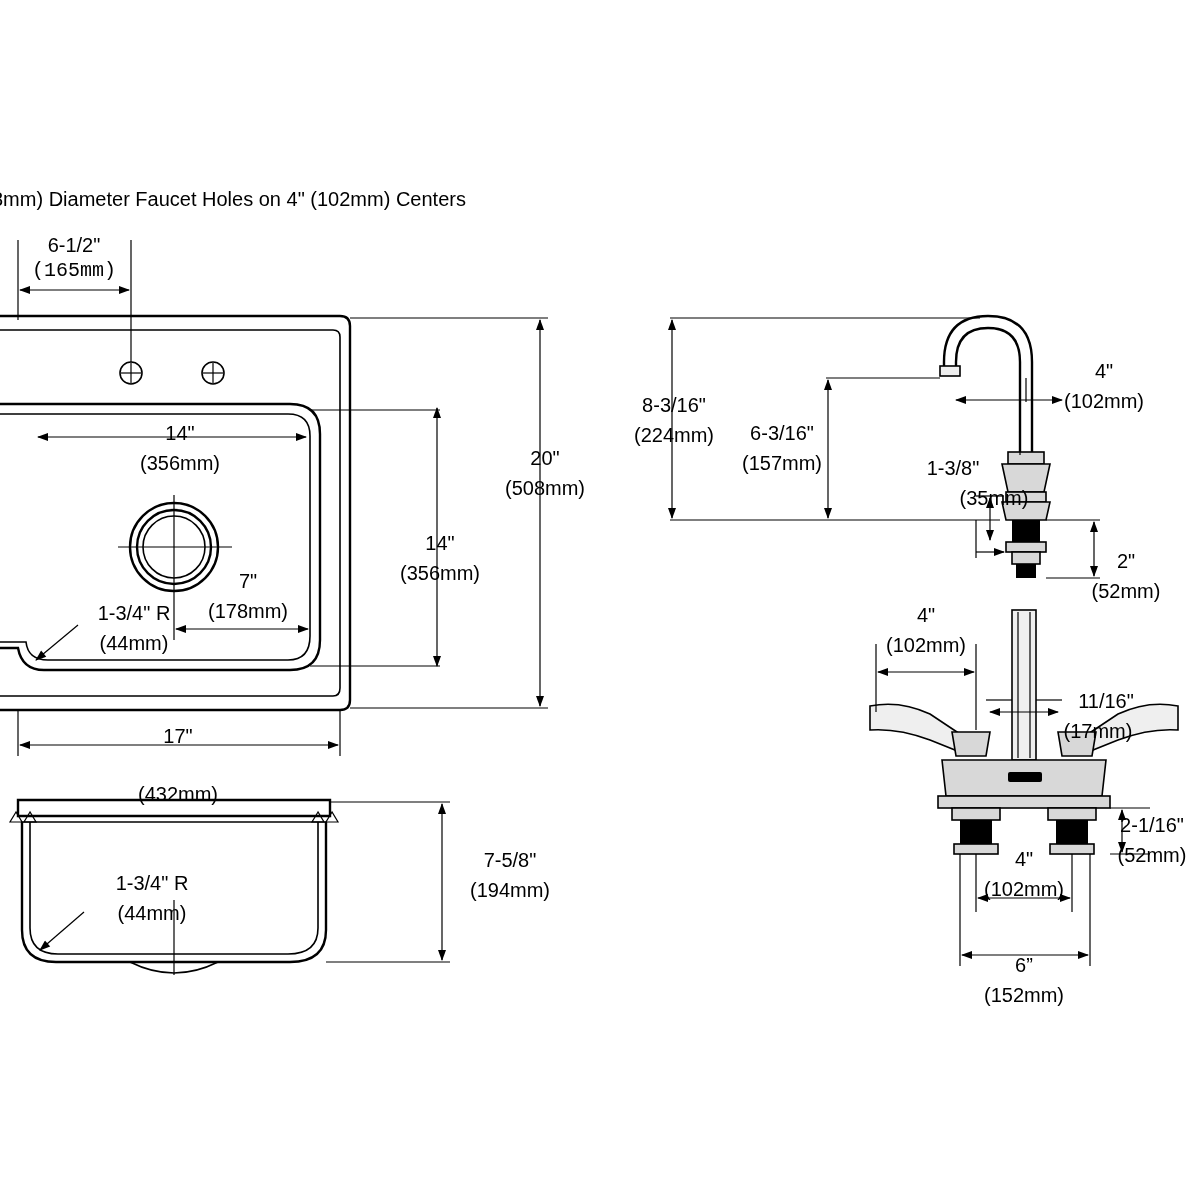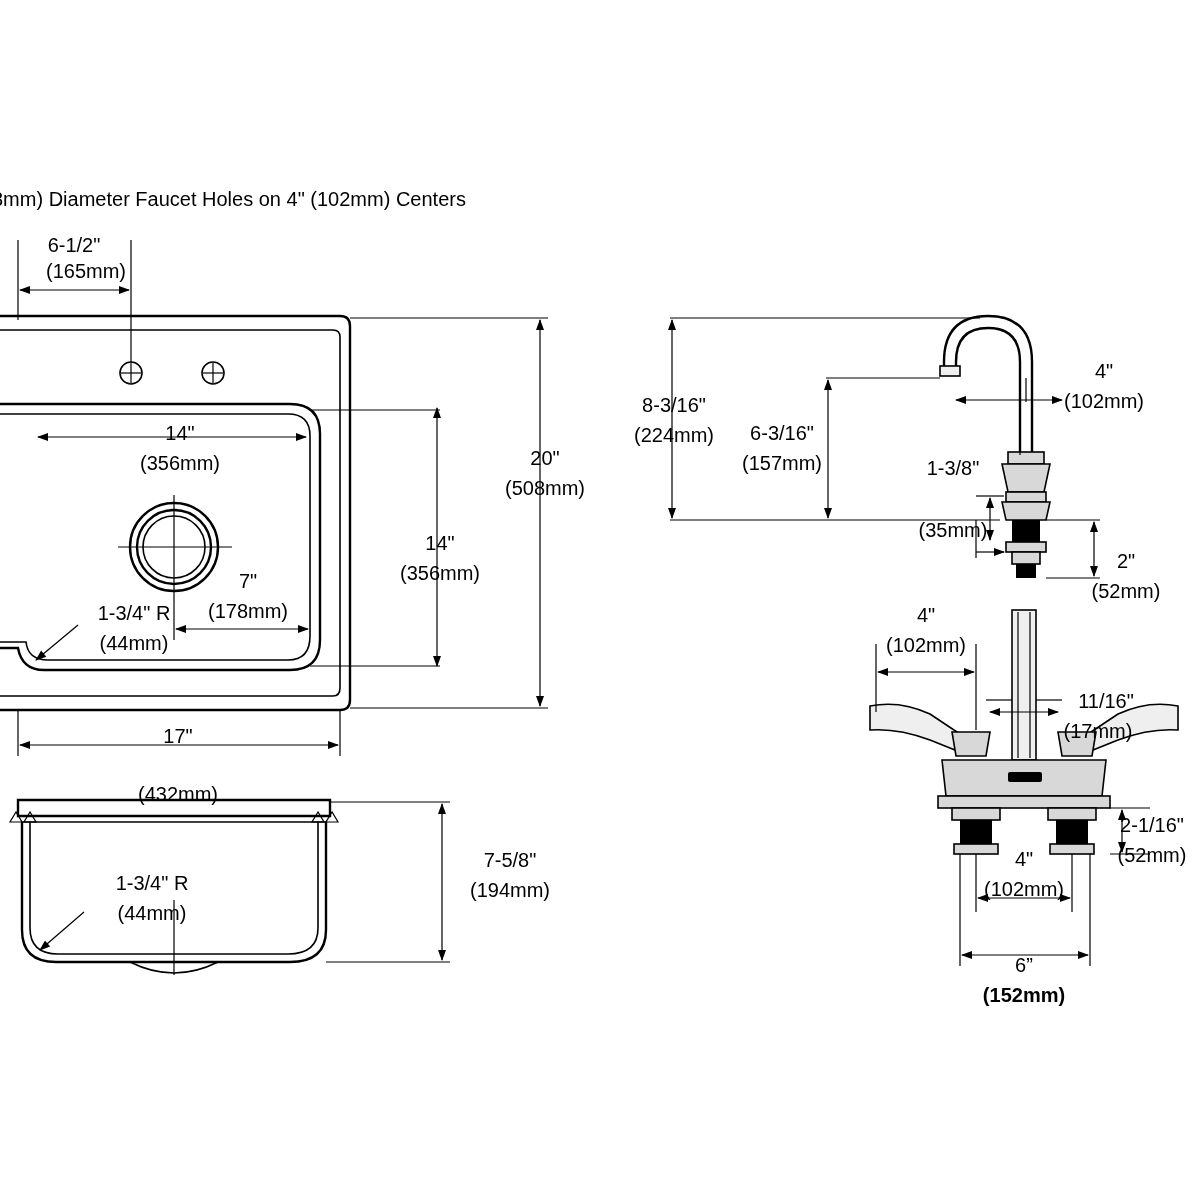--- a/index.html
+++ b/index.html
@@ -178,21 +178,21 @@
     <line class="ln-thin" x1="978" y1="898" x2="1070" y2="898" marker-start="url(#arS)" marker-end="url(#ar)"></line>
 
     <line class="ln-thin" x1="960" y1="854" x2="960" y2="966"></line>
     <line class="ln-thin" x1="1090" y1="854" x2="1090" y2="966"></line>
     <line class="ln-thin" x1="962" y1="955" x2="1088" y2="955" marker-start="url(#arS)" marker-end="url(#ar)"></line>
   </svg>
 
   <div class="lbl" style="left:-8px;top:186px;"><span>8mm) Diameter Faucet Holes on 4" (102mm) Centers</span></div>
 
   <div class="lbl c" style="left:74px;top:232px;">6-1/2"</div>
-  <div class="lbl c" style="left:86px;top:258px;">(165mm)</div>
+  <div class="lbl c" style="left:74px;top:258px;font-family:Liberation Mono, monospace;">(165mm)</div>
 
   <div class="lbl c" style="left:180px;top:420px;">14"</div>
   <div class="lbl c" style="left:180px;top:450px;">(356mm)</div>
 
   <div class="lbl c" style="left:545px;top:445px;">20"</div>
   <div class="lbl c" style="left:545px;top:475px;text-align:right;">(508mm)</div>
 
   <div class="lbl c" style="left:440px;top:530px;">14"</div>
   <div class="lbl c" style="left:440px;top:560px;">(356mm)</div>
 
@@ -214,33 +214,33 @@
   <div class="lbl c" style="left:674px;top:392px;">8-3/16"</div>
   <div class="lbl c" style="left:674px;top:422px;text-align:center;">(224mm)</div>
 
   <div class="lbl c" style="left:782px;top:420px;">6-3/16"</div>
   <div class="lbl c" style="left:782px;top:450px;">(157mm)</div>
 
   <div class="lbl c" style="left:1104px;top:358px;">4"</div>
   <div class="lbl c" style="left:1104px;top:388px;">(102mm)</div>
 
   <div class="lbl c" style="left:953px;top:455px;">1-3/8"</div>
-  <div class="lbl c" style="left:953px;top:485px;margin-top:32px;">(35mm)</div>
+  <div class="lbl c" style="left:994px;top:485px;">(35mm)</div>
 
   <div class="lbl c" style="left:1126px;top:548px;">2"</div>
   <div class="lbl c" style="left:1126px;top:578px;">(52mm)</div>
 
   <div class="lbl c" style="left:926px;top:602px;">4"</div>
   <div class="lbl c" style="left:926px;top:632px;">(102mm)</div>
 
   <div class="lbl c" style="left:1106px;top:688px;">11/16"</div>
   <div class="lbl c" style="left:1098px;top:718px;">(17mm)</div>
 
   <div class="lbl c" style="left:1152px;top:812px;">2-1/16"</div>
   <div class="lbl c" style="left:1152px;top:842px;">(52mm)</div>
 
   <div class="lbl c" style="left:1024px;top:846px;">4"</div>
   <div class="lbl c" style="left:1024px;top:876px;">(102mm)</div>
 
   <div class="lbl c" style="left:1024px;top:952px;">6”</div>
-  <div class="lbl c" style="left:1024px;top:982px;font-weight:bold;">(152mm)</div>
+  <div class="lbl c" style="left:1024px;top:982px;">(152mm)</div>
 
 </div>
 
 </body></html>

